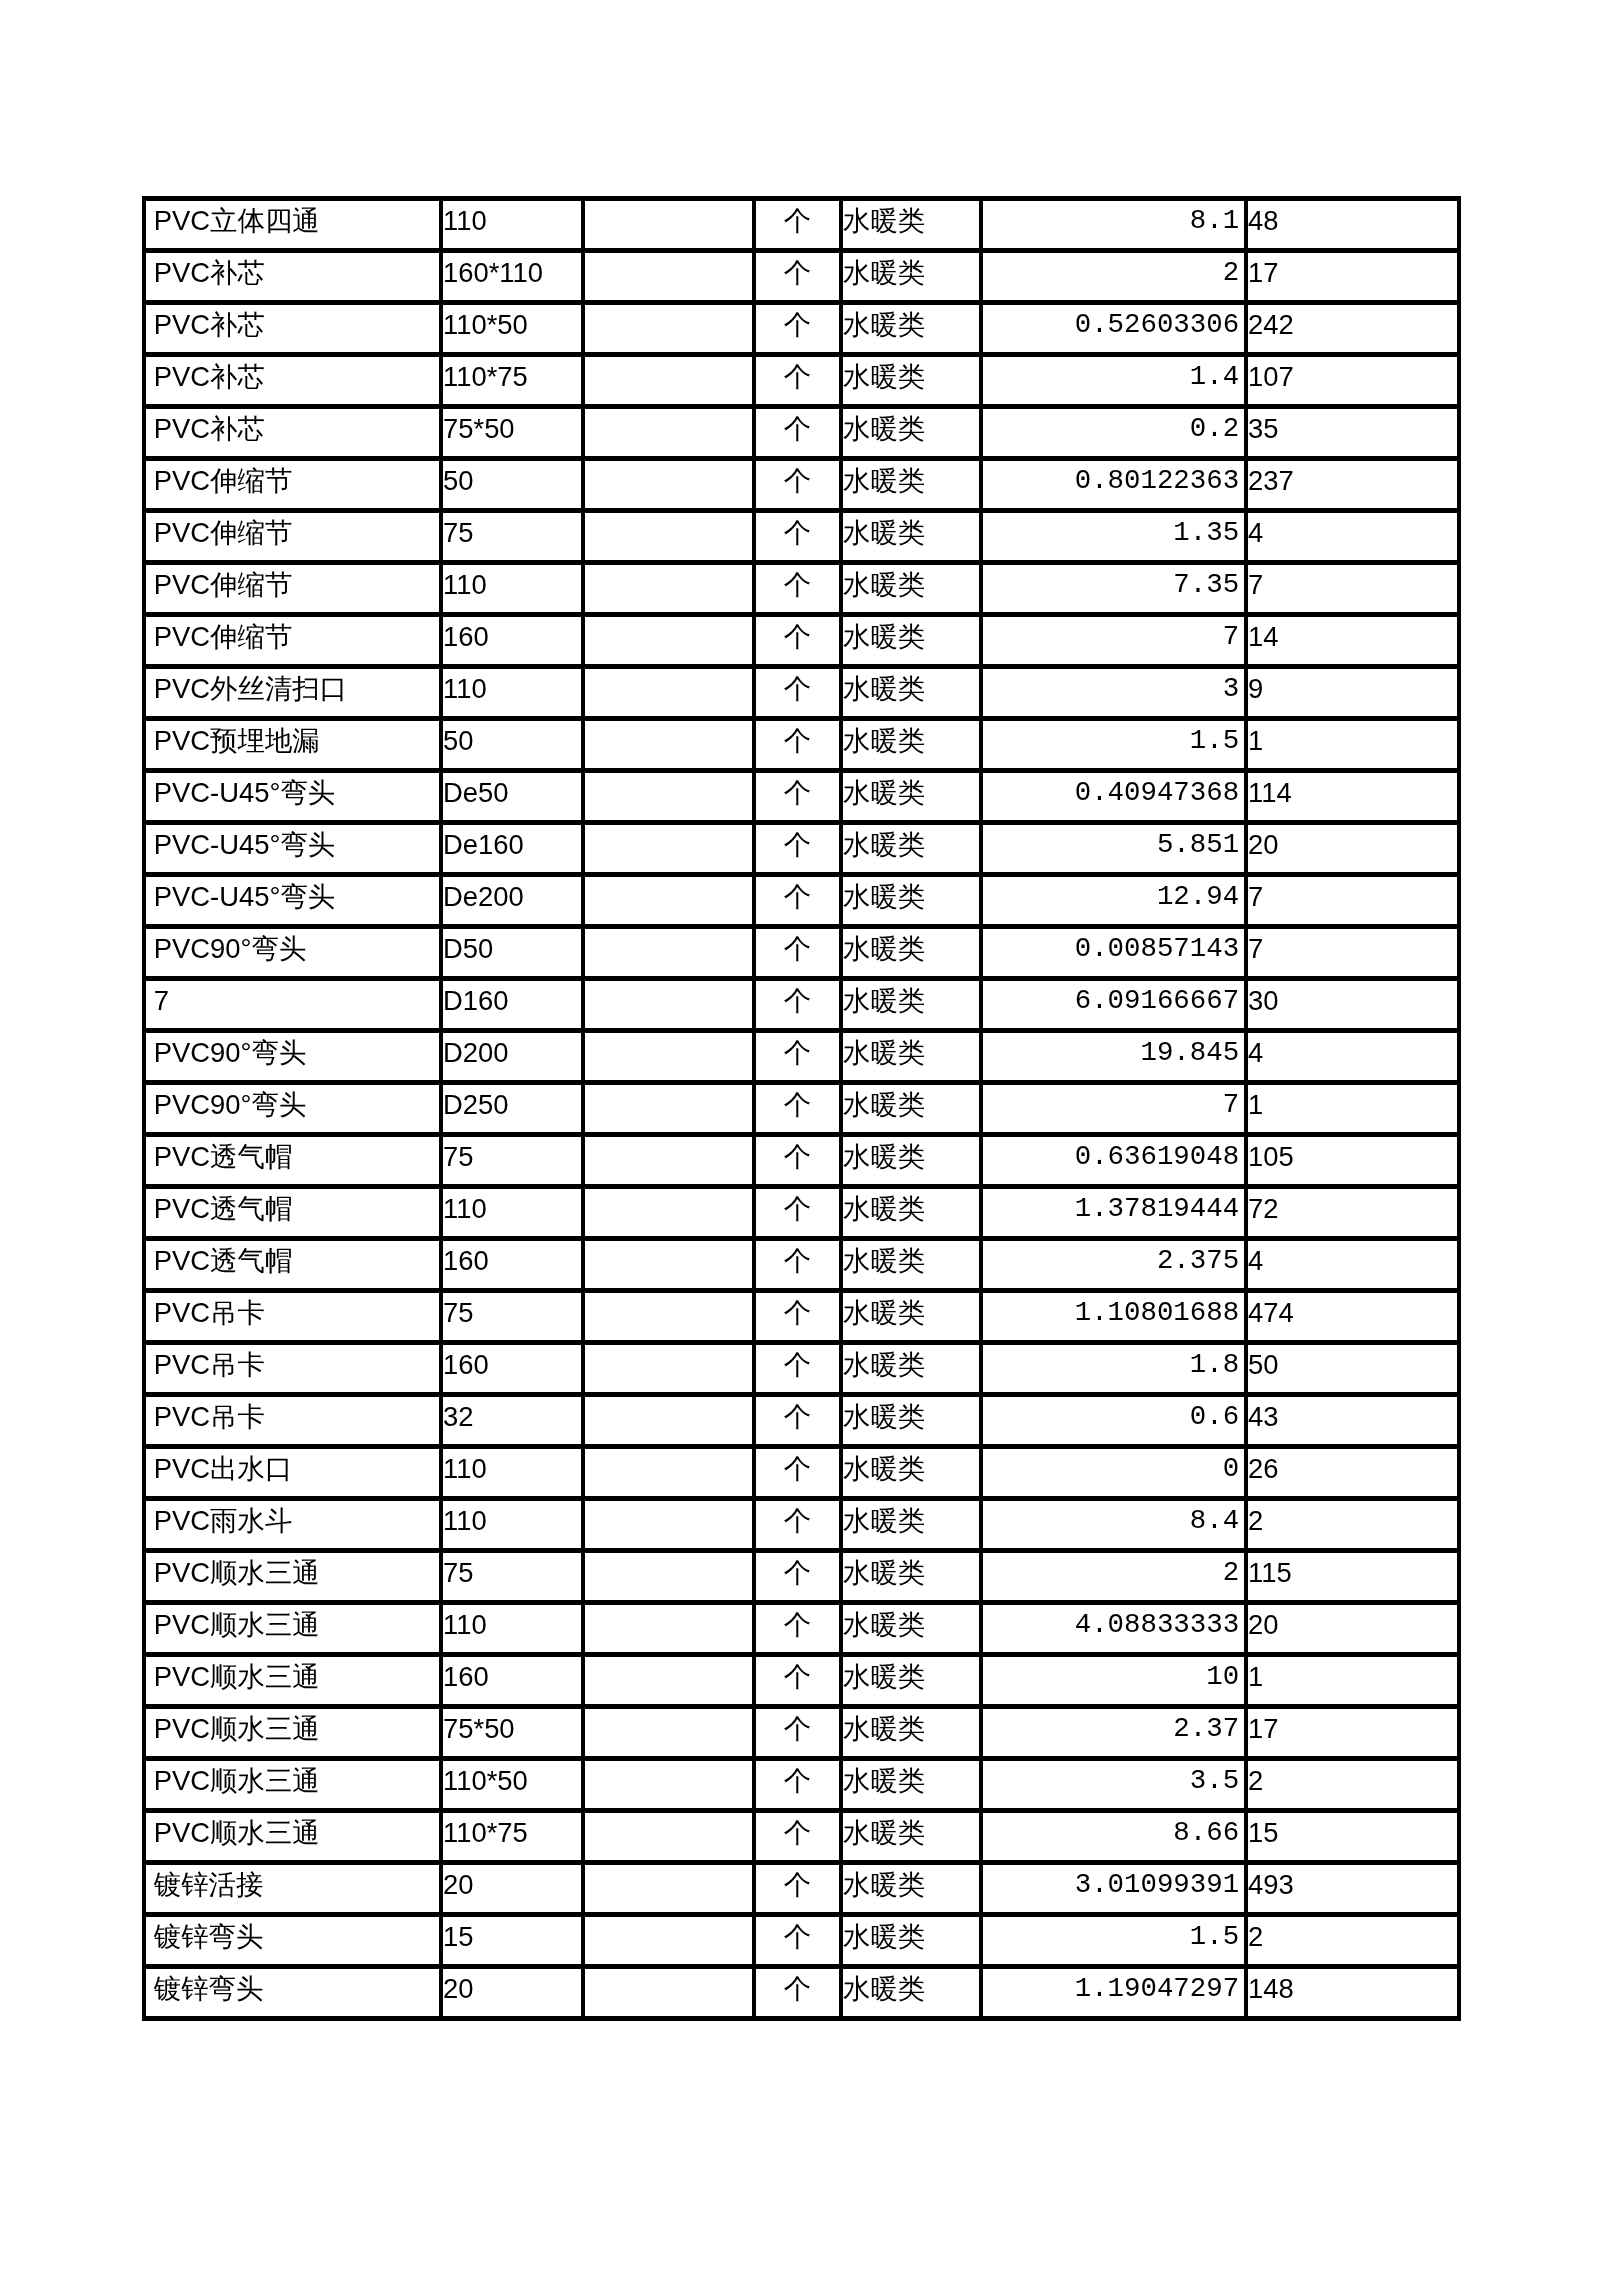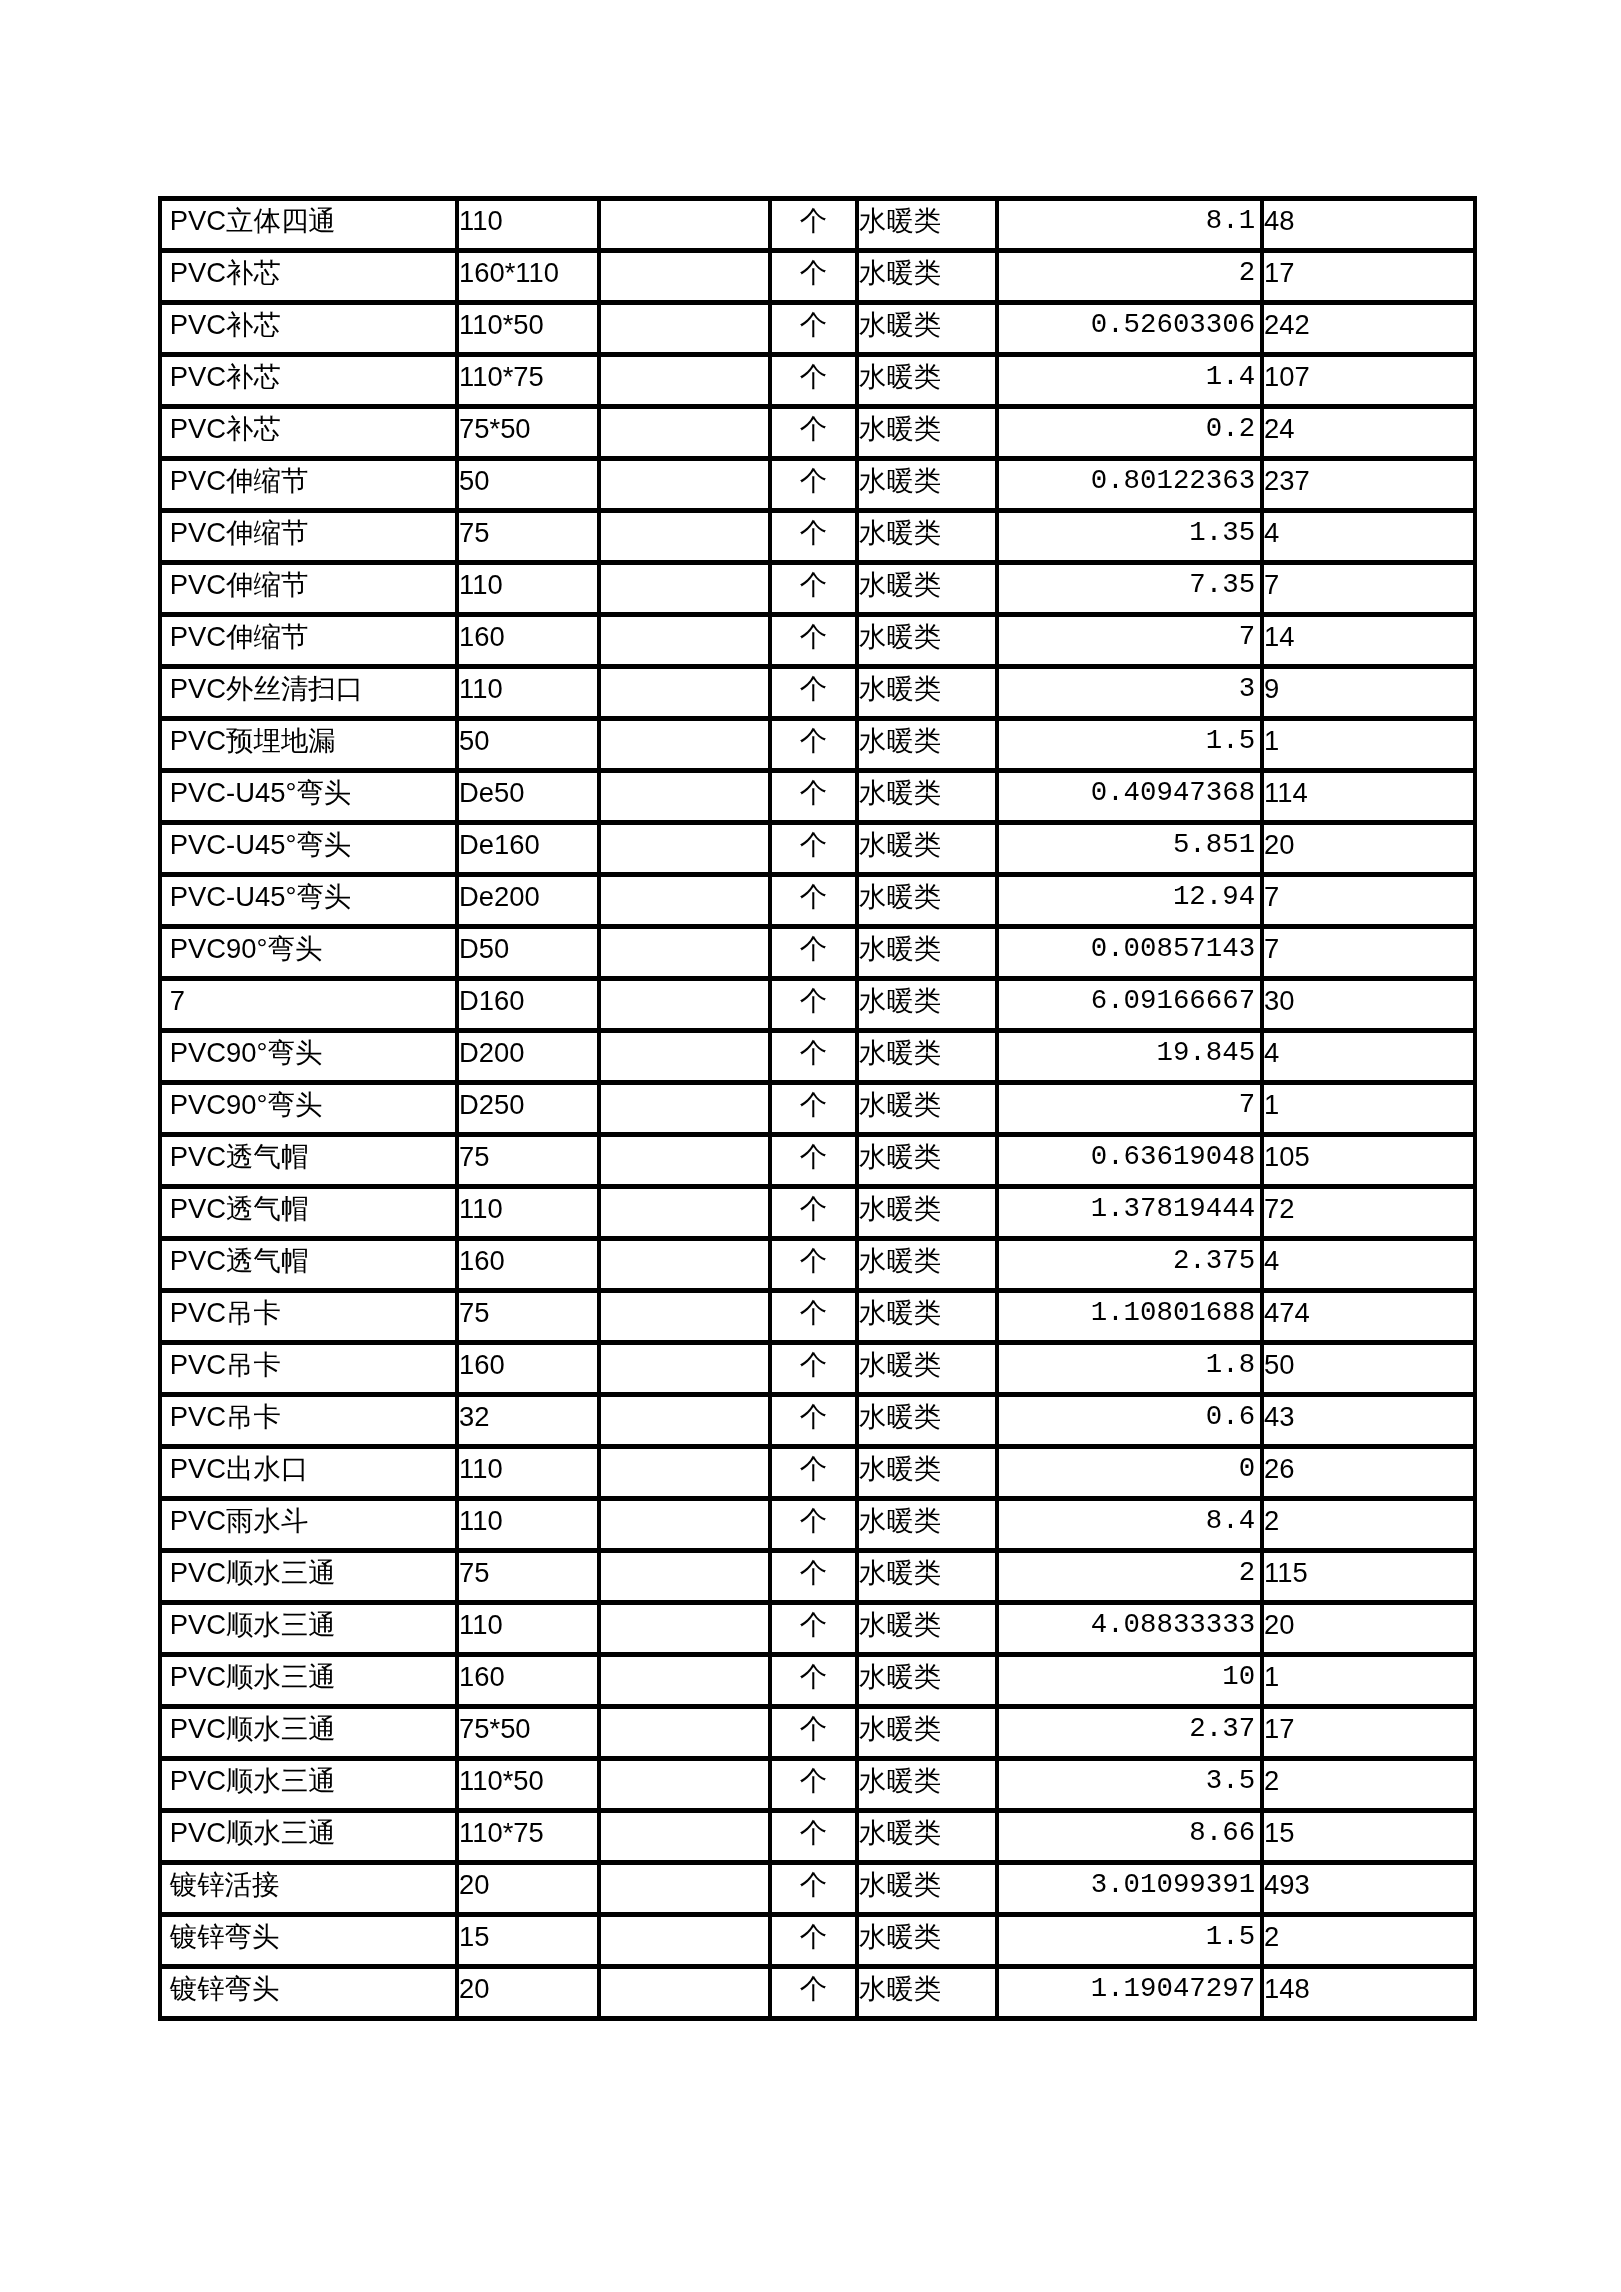--- a/index.html
+++ b/index.html
@@ -14,21 +14,20 @@
     font-family: "Liberation Sans", "DejaVu Sans", sans-serif;
     color: #000000;
   }
   .sheet-table {
     position: absolute;
     left: 142px;
     top: 196px;
     width: 1314px;
     border-collapse: collapse;
     table-layout: fixed;
-    margin-left: 16px;
   }
   .sheet-table td {
     border: solid #000000;
     border-width: 5.9px 4.9px;
     height: 52px;
     box-sizing: border-box;
     vertical-align: top;
     font-size: 27.4px;
     line-height: 35px;
     padding: 2px 0 0 0;
@@ -97,21 +96,21 @@
     <td class="c-qty">107</td>
   </tr>
 
   <tr>
     <td class="c-name">PVC补芯</td>
     <td class="c-spec">75*50</td>
     <td class="c-blank"></td>
     <td class="c-unit">个</td>
     <td class="c-cat">水暖类</td>
     <td class="c-price">0.2</td>
-    <td class="c-qty">24</td>
+    <td class="c-qty">35</td>
   </tr>
 
   <tr>
     <td class="c-name">PVC伸缩节</td>
     <td class="c-spec">50</td>
     <td class="c-blank"></td>
     <td class="c-unit">个</td>
     <td class="c-cat">水暖类</td>
     <td class="c-price">0.80122363</td>
     <td class="c-qty">237</td>

